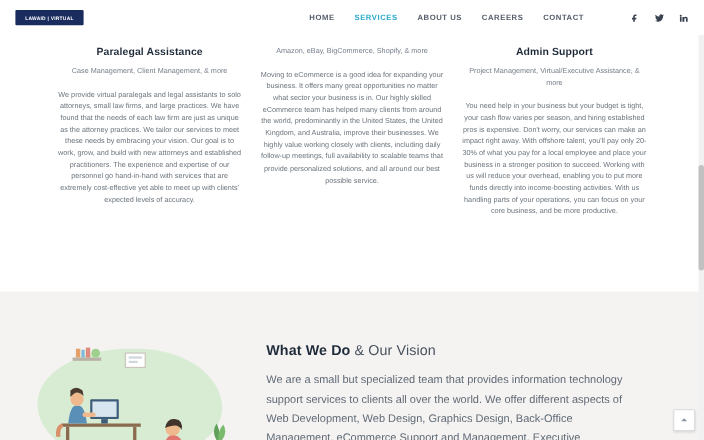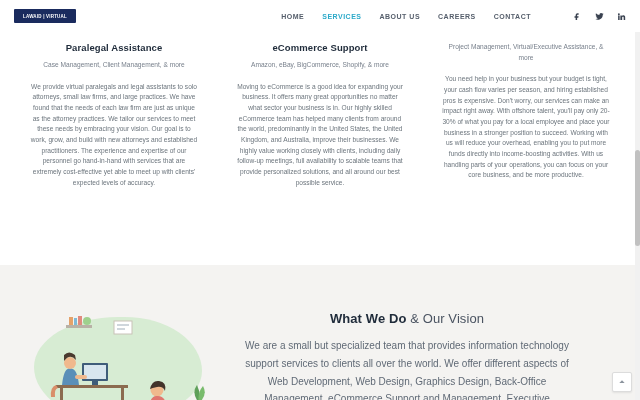--- a/index.html
+++ b/index.html
@@ -43,21 +43,21 @@
   .socials { display: flex; align-items: center; gap: 13px; margin-left: 24px; }
   .soc-icon { width: 9px; height: 9px; fill: #3a4250; }
 
   
   .services {
     position: absolute; top: 32px; left: 0; right: 0;
     height: 233px;
     background: #ffffff;
     padding: 10px 18px 0 18px;
   }
-  .cols { display: flex; gap: 30px; justify-content: center; }
+  .cols { display: flex; gap: 8px; justify-content: center; }
   .col { width: 176px; }
   .col-title {
     font-size: 9.5px; font-weight: bold; color: #1f2b3a;
     text-align: center; margin-bottom: 7px;
     letter-spacing: 0.1px;
   }
   .col-sub {
     font-size: 6.6px; color: #78808c; text-align: center;
     line-height: 1.62; margin-bottom: 11px;
     padding: 0 8px;
@@ -80,21 +80,21 @@
     position: relative;
     flex: none;
     margin-top: 24px;
   }
   .ill-bg {
     position: absolute; left: 8px; top: 6px;
     width: 168px; height: 104px;
     background: #d7ecd3;
     border-radius: 50% 46% 52% 48% / 48% 52% 48% 52%;
   }
-  .wwd-right { margin-left: 20px; padding-top: 24px; text-align: center; }
+  .wwd-right { margin-left: 20px; padding-top: 24px; }
   .wwd-title {
     font-size: 13px; color: #1f2b3a; margin-bottom: 11px;
     letter-spacing: 0.1px;
   }
   .wwd-title b { font-weight: bold; }
   .wwd-title span.light { font-weight: normal; color: #4a5361; }
   .wwd-body {
     font-size: 10px; color: #606a76; line-height: 1.78;
     max-width: 330px;
   }
@@ -154,26 +154,26 @@
   <div class="services">
     <div class="cols">
 
       <div class="col">
         <div class="col-title">Paralegal Assistance</div>
         <div class="col-sub">Case Management, Client Management, &amp; more</div>
         <div class="col-body">We provide virtual paralegals and legal assistants to solo attorneys, small law firms, and large practices. We have found that the needs of each law firm are just as unique as the attorney practices. We tailor our services to meet these needs by embracing your vision. Our goal is to work, grow, and build with new attorneys and established practitioners. The experience and expertise of our personnel go hand-in-hand with services that are extremely cost-effective yet able to meet up with clients' expected levels of accuracy.</div>
       </div>
 
       <div class="col">
-        <div class="col-title">eCommerce Support</div>
         <div class="col-sub">Amazon, eBay, BigCommerce, Shopify, &amp; more</div>
         <div class="col-body">Moving to eCommerce is a good idea for expanding your business. It offers many great opportunities no matter what sector your business is in. Our highly skilled eCommerce team has helped many clients from around the world, predominantly in the United States, the United Kingdom, and Australia, improve their businesses. We highly value working closely with clients, including daily follow-up meetings, full availability to scalable teams that provide personalized solutions, and all around our best possible service.</div>
       </div>
 
       <div class="col">
+        <div class="col-title">Admin Support</div>
         <div class="col-sub">Project Management, Virtual/Executive Assistance, &amp; more</div>
         <div class="col-body">You need help in your business but your budget is tight, your cash flow varies per season, and hiring established pros is expensive. Don't worry, our services can make an impact right away. With offshore talent, you'll pay only 20-30% of what you pay for a local employee and place your business in a stronger position to succeed. Working with us will reduce your overhead, enabling you to put more funds directly into income-boosting activities. With us handling parts of your operations, you can focus on your core business, and be more productive.</div>
       </div>
 
     </div>
   </div>
 
   <div class="whatwedo">
     <div class="illus">
       <div class="ill-bg"></div>

